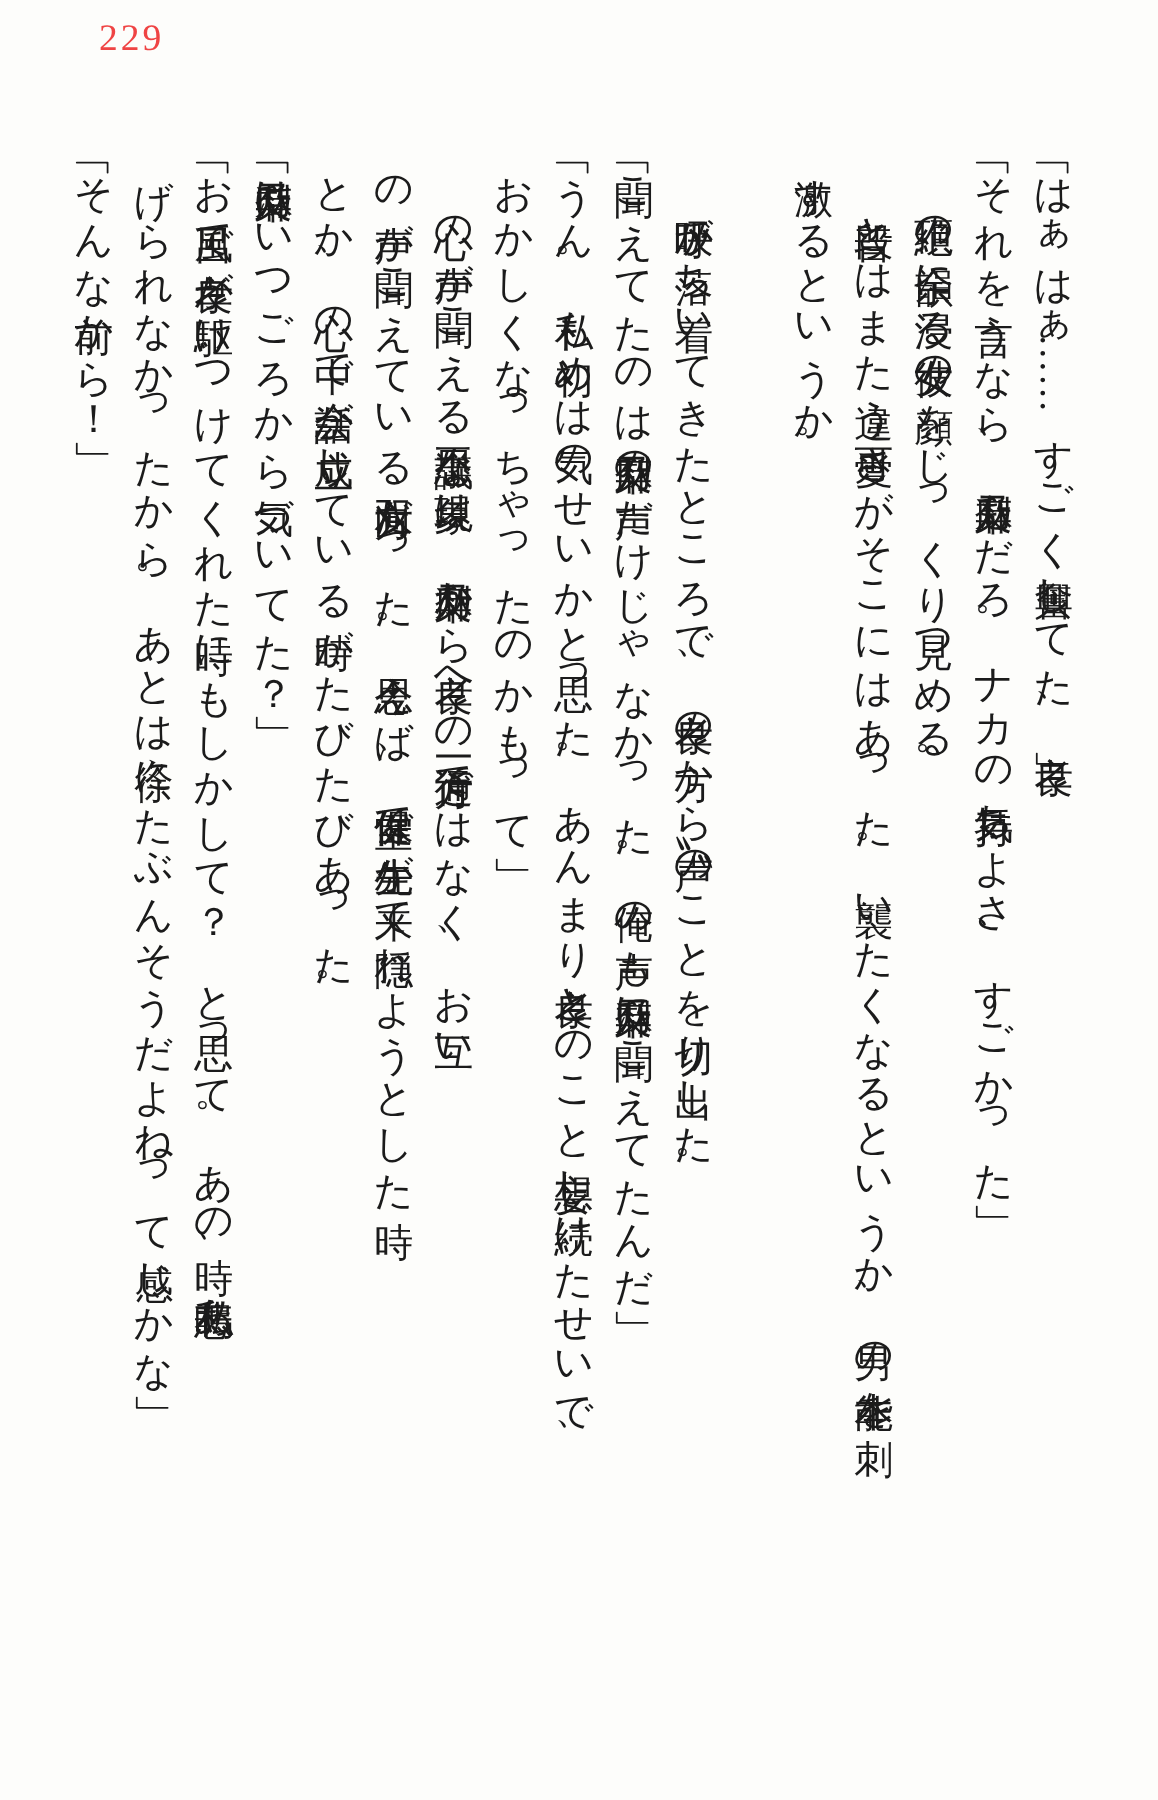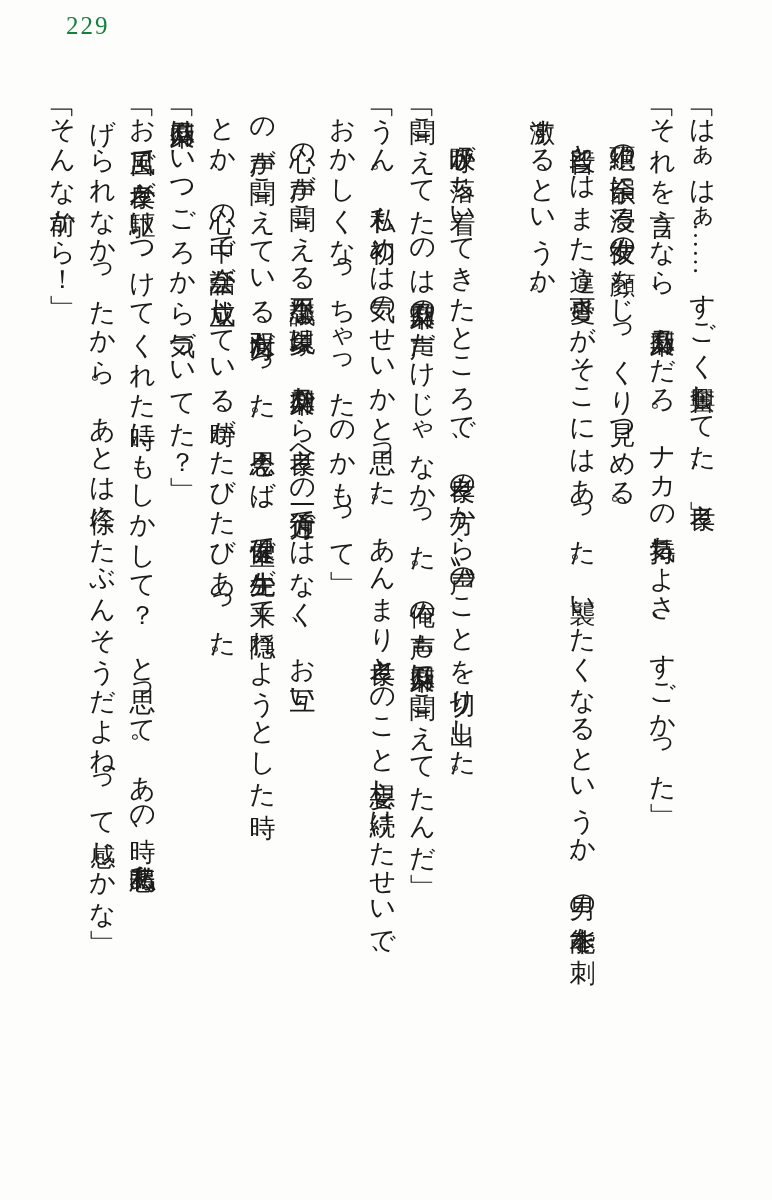--- a/index.html
+++ b/index.html
@@ -18,21 +18,21 @@
     height: 1200px;
     background: #fdfdfb;
     overflow: hidden;
   }
   .page-number {
     position: absolute;
     top: 12px;
     left: 66px;
     font-size: 25px;
     letter-spacing: 2px;
-    color: #15803d;
+    color: #ef4444;
   }
   .text-block {
     position: absolute;
     top: 100px;
     right: 50px;
     height: 1045px;
     writing-mode: vertical-rl;
     text-orientation: mixed;
     font-size: 26px;
     line-height: 40px;

